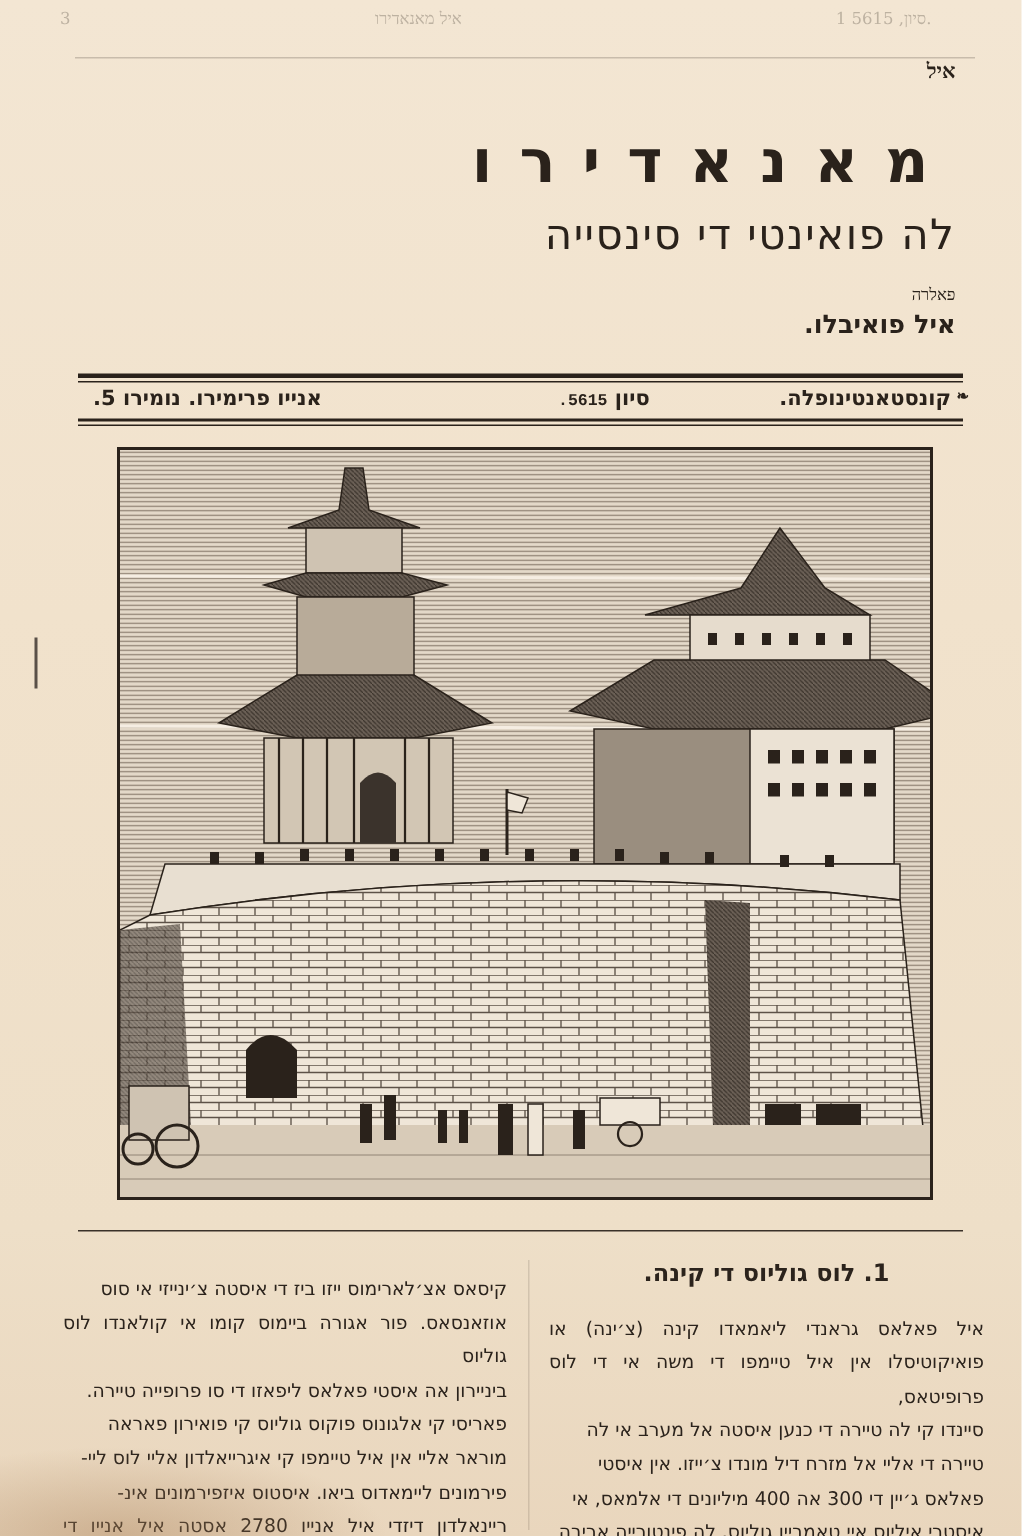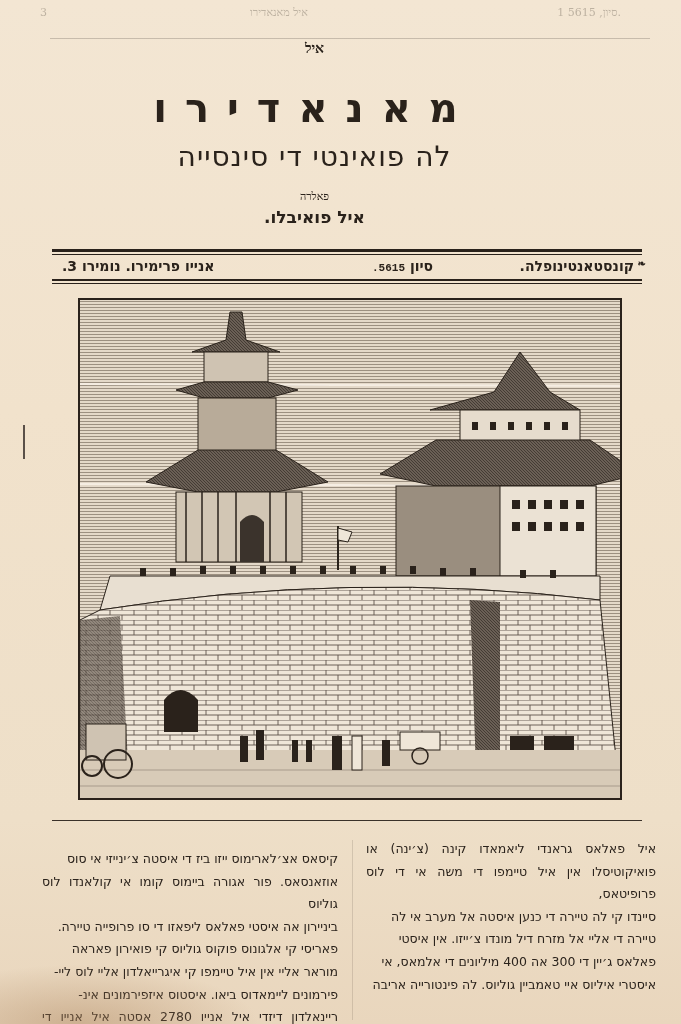--- a/index.html
+++ b/index.html
@@ -11,21 +11,21 @@
   .page { position: absolute; inset: 0; }
   .shade-bottom {
     position: absolute; left: 0; bottom: 0; width: 260px; height: 60px;
     background: radial-gradient(ellipse at 30% 100%, rgba(170,130,90,0.45), rgba(170,130,90,0) 70%);
   }
   .running-top { position: absolute; top: 6px; left: 0; width: 681px; height: 16px; font-size: 11px; color: rgba(90,80,70,0.35); }
   .running-top .l { position: absolute; left: 40px; }
   .running-top .c { position: absolute; left: 250px; }
   .running-top .r { position: absolute; right: 60px; }
   .top-rule { position: absolute; top: 38px; left: 50px; width: 600px; height: 1px; background: rgba(120,110,100,0.35); }
-  .center { position: absolute; left: 2px; width: 625px; text-align: center; direction: rtl; }
+  .center { position: absolute; left: 12px; width: 625px; text-align: right; direction: rtl; }
   .t-el { top: 40px; font-size: 14px; font-weight: bold; }
   .t-main { top: 66px; font-size: 40px; font-weight: bold; letter-spacing: 18px; font-family: "DejaVu Sans", sans-serif; margin-top: 19px; }
   .t-o { top: 126px; font-size: 12px; font-weight: bold; }
   .t-sub { top: 140px; font-size: 28px; font-weight: normal; font-family: "DejaVu Sans", sans-serif; letter-spacing: 1px; }
   .t-by { top: 190px; font-size: 11px; }
   .t-author { top: 207px; font-size: 17px; font-weight: bold; font-family: "DejaVu Sans", sans-serif; }
   .rule { position: absolute; left: 52px; width: 590px; background: #2a221b; }
   .r1 { top: 249px; height: 3px; }
   .r1b { top: 254px; height: 1px; }
   .r2 { top: 279px; height: 2px; }
@@ -64,21 +64,21 @@
 
   <div class="center t-el">איל</div>
   <div class="center t-main">מאנאדירו</div>
   <div class="center t-sub">לה פואינטי די סינסייה</div>
   <div class="center t-by">פאלרה</div>
   <div class="center t-author">איל פואיבלו.</div>
 
   <div class="rule r1"></div>
   <div class="rule r1b"></div>
   <div class="dateline">
-    <span class="num">אנייו פרימירו. נומירו 3.</span>
+    <span class="num">אנייו פרימירו. נומירו 5.</span>
     <span class="date">
       <span>סיון</span>
       <small>5615.</small>
     </span>
     <span class="city">קונסטאנטינופלה.</span>
     <span class="orn">❧</span>
   </div>
   <div class="rule r2"></div>
   <div class="rule r2b"></div>
 
@@ -194,20 +194,21 @@
 
       <line x1="258" y1="226" x2="258" y2="270" stroke="#2a221b" stroke-width="2"></line>
       <path d="M258 228 L272 232 L268 242 L258 240 Z" fill="#efe6d8" stroke="#2a221b"></path>
     </svg>
   </div>
 
   <div class="rule-bottom"></div>
   <div class="col-divider"></div>
 
   <div class="col col-right">
+    <p class="heading">1. לוס גוליוס די קינה.</p>
     <p>איל פאלאס גראנדי ליאמאדו קינה (צ׳ינה) או פואיקוטיסלו אין איל טיימפו די משה אי די לוס פרופיטאס,</p>
     <p>סיינדו קי לה טיירה די כנען איסטה אל מערב אי לה</p>
     <p>טיירה די אליי אל מזרח דיל מונדו צ׳ייזו. אין איסטי</p>
     <p>פאלאס ג׳יין די 300 אה 400 מיליונים די אלמאס, אי</p>
     <p>איסטרי איליוס איי טאמביין גוליוס. לה פינטורייה אריבה</p>
 
   </div>
 
   <div class="col col-left">
     <p>קיסאס אצ׳לארימוס ייזו ביז די איסטה צ׳ינייזי אי סוס</p>

